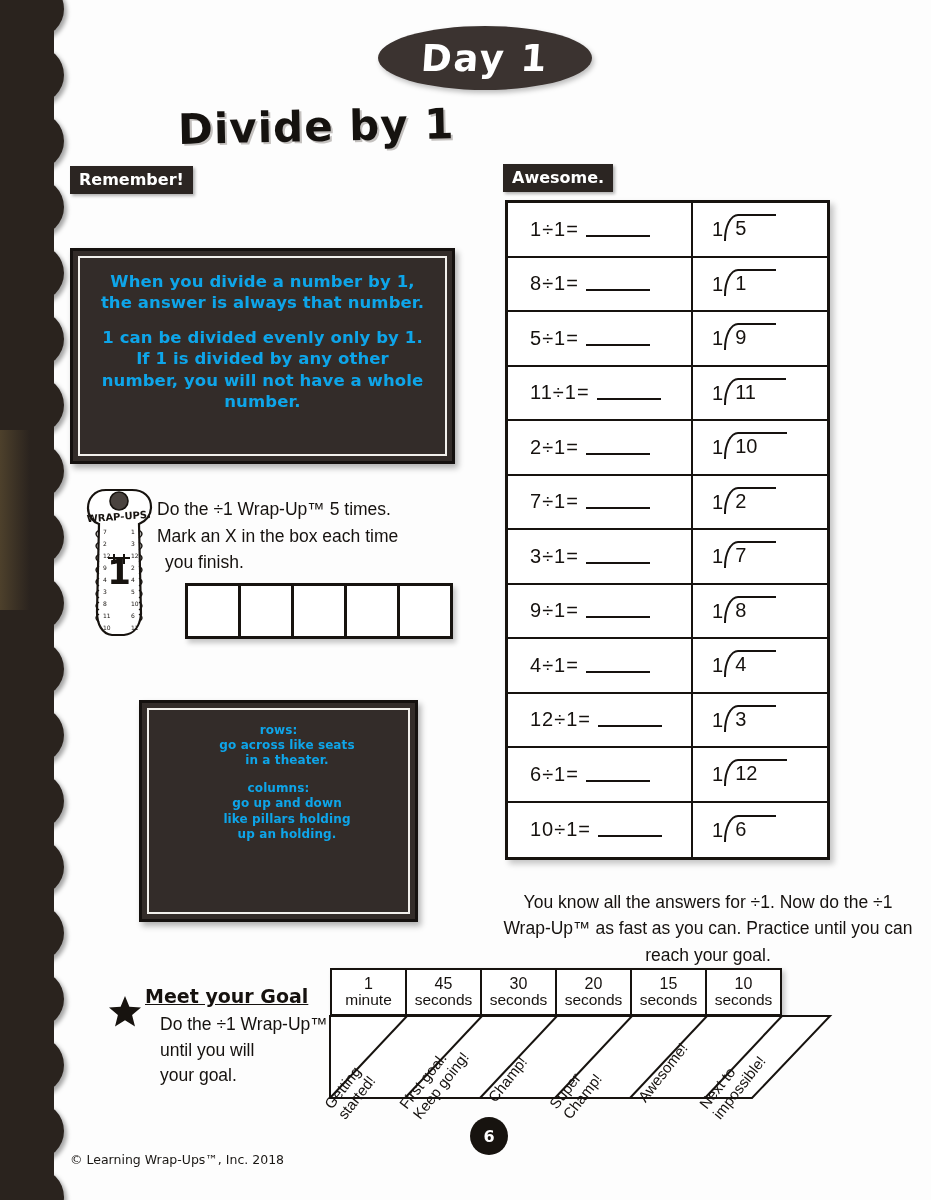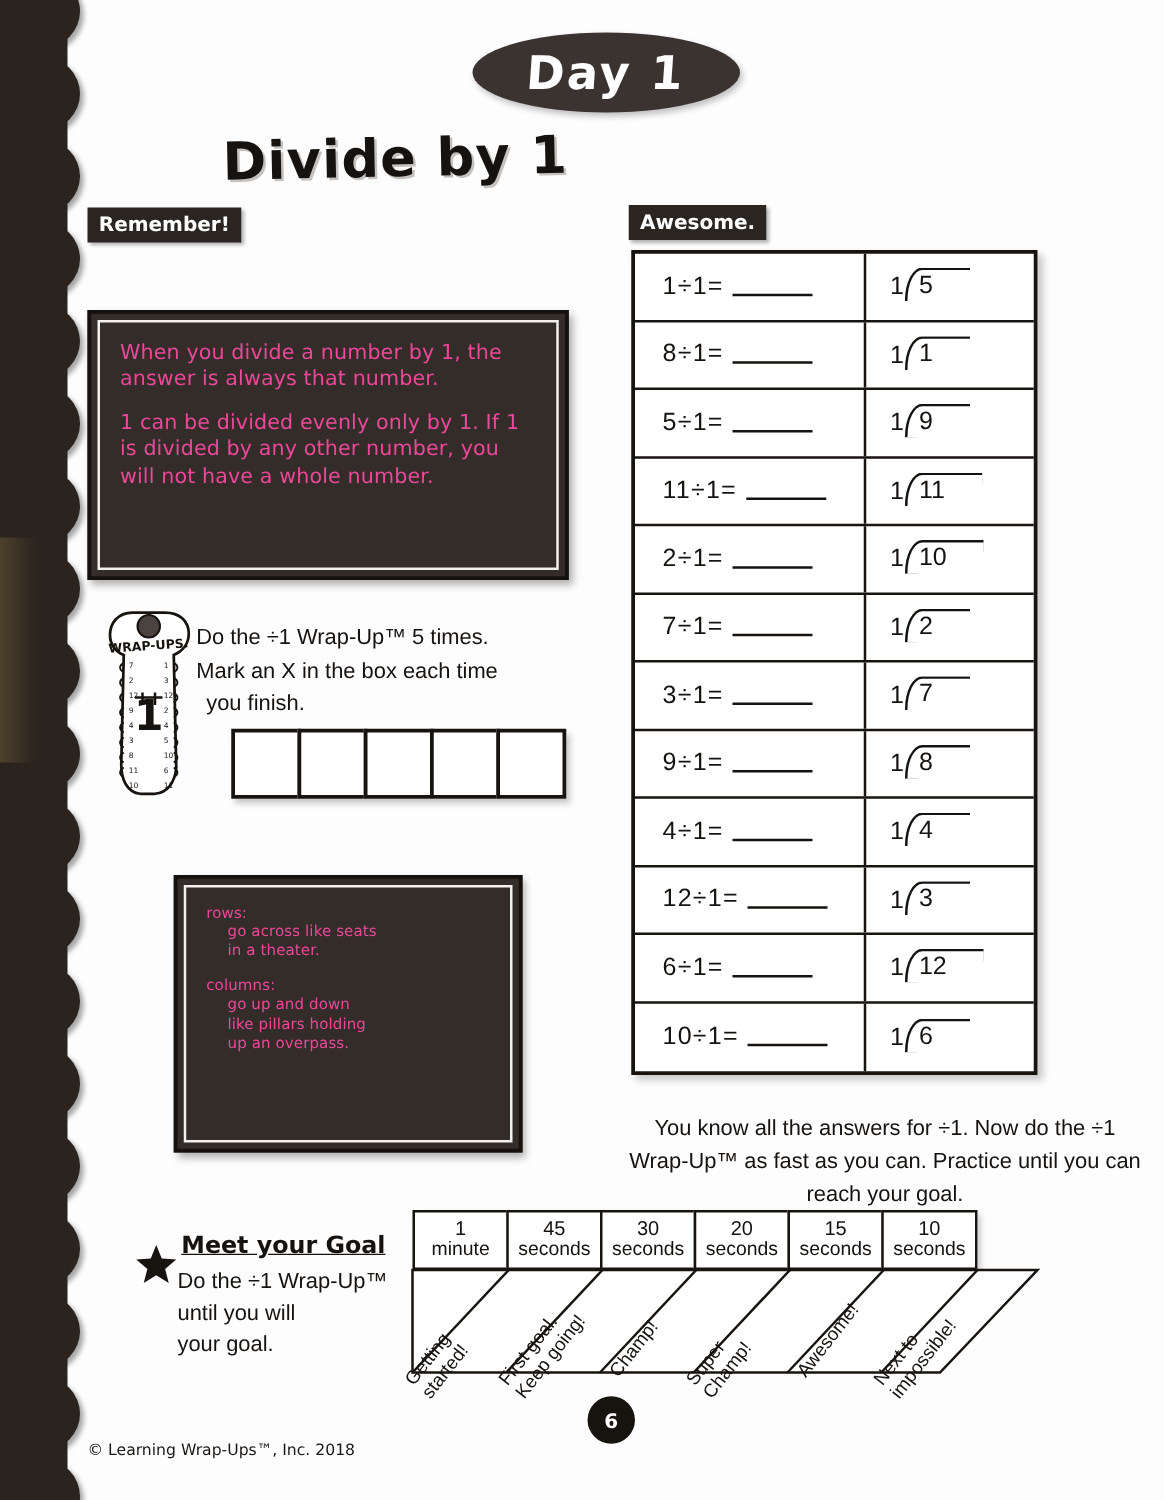--- a/index.html
+++ b/index.html
@@ -82,26 +82,27 @@
     padding:5px;
     box-shadow:3px 4px 6px rgba(0,0,0,0.3);
   }
   .darkbox .inner {
     border:2px solid #f2f0ec;
     height:100%; width:100%;
     padding:13px 16px;
   }
   .darkbox p {
     margin:0 0 0 0;
-    color:#ec4899;
+    color:#0ea5e9;
     font-family:"DejaVu Sans", sans-serif;
-    font-weight:normal;
+    font-weight:bold;
     font-size:16.5px;
     line-height:1.30;
     letter-spacing:0.1px;
+    text-align:center;
   }
   .darkbox p + p { margin-top:13px; }
 
   #remember-box { left:70px; top:248px; width:385px; height:216px; }
   #rows-box     { left:139px; top:700px; width:279px; height:222px; }
   #rows-box p   { font-size:12px; line-height:1.26; }
   #rows-box .head { display:block; }
   #rows-box .sub  { display:block; padding-left:17px; }
 
   
@@ -189,21 +190,21 @@
     width:0; height:0; font-size:0;
     color:#17130f;
   }
   .star svg { display:block; }
   #goal-title {
     position:absolute; left:145px; top:985px;
     font-family:"DejaVu Sans", sans-serif;
     font-weight:bold; font-size:19px; color:#16120f;text-decoration:underline;
   }
   #goal-sub {
-    position:absolute; left:142px; top:1012px; width:190px;
+    position:absolute; left:160px; top:1012px; width:190px;
     font-family:"Liberation Sans", sans-serif;
     font-size:17.5px; line-height:1.46; color:#16120f;
   }
   #goal-sub span { display:block; }
 
   
   .banner { position:absolute; left:330px; top:968px; width:500px; height:150px; }
   .banner-top { display:flex; position:absolute; left:0; top:0;
                 box-shadow:3px 3px 5px rgba(0,0,0,0.22); }
   .btcell {
@@ -342,21 +343,21 @@
     <div class="inner">
       <p>
         <span class="head">rows:</span>
         <span class="sub">go across like seats</span>
         <span class="sub">in a theater.</span>
       </p>
       <p>
         <span class="head">columns:</span>
         <span class="sub">go up and down</span>
         <span class="sub">like pillars holding</span>
-        <span class="sub">up an overpass.</span>
+        <span class="sub">up an holding.</span>
       </p>
     </div>
   </div>
 
   <div class="divtable" id="divtable">
       <div class="divrow">
         <div class="dcol-l">
           <span>1</span>
           <span> ÷ </span>
           <span>1</span>

